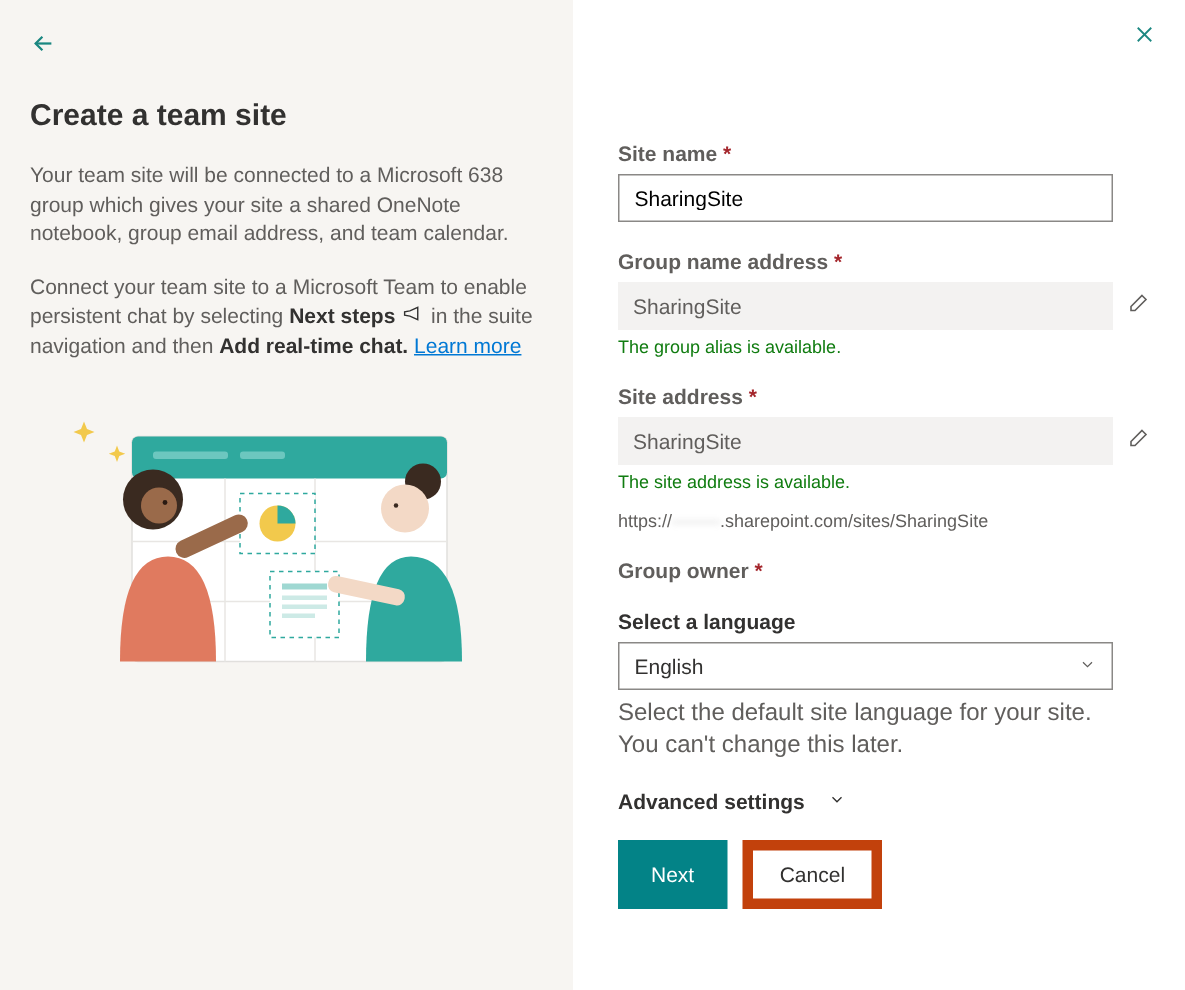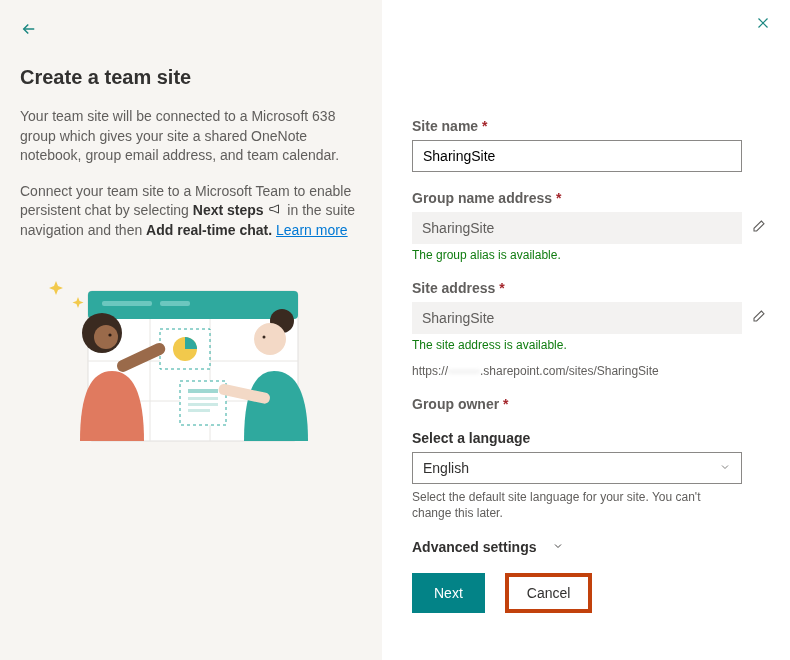--- a/index.html
+++ b/index.html
@@ -14,21 +14,21 @@
   }
   .left-pane {
     width: 404px;
     background: #f7f5f2;
     padding: 20px 20px;
     position: relative;
   }
   .right-pane {
     flex: 1;
     background: #fff;
-    padding: 28px 24px 18px 30px;
+    padding: 4px 24px 18px 30px;
     position: relative;
   }
   .back-arrow {
     cursor: pointer;
     margin-bottom: 26px;
     width: 20px;
     height: 20px;
     color: #1b8781;
   }
   .close-x {
@@ -136,48 +136,48 @@
     margin-left: 4px;
   }
   .select-box {
     display: flex;
     align-items: center;
     justify-content: space-between;
     cursor: pointer;
   }
   .help-text {
     color: #605e5c;
-    font-size: 12px;
+    font-size: 16px;
     line-height: 1.3;
     margin-top: 6px;
     width: 330px;
   }
   .adv-row {
     display: flex;
     align-items: center;
     gap: 16px;
     cursor: pointer;
     margin-bottom: 18px;
     font-weight: 600;
     color: #323130;
   }
-  .btn-row { display: flex; gap: 20px; }
+  .btn-row { display: flex; gap: 10px; }
   button.primary {
     background: #038387;
     color: #fff;
     border: none;
     padding: 8px 22px;
     font-size: 14px;
     cursor: pointer;
     font-family: inherit;
   }
   button.secondary {
     background: #fff;
     color: #323130;
-    border: 4px solid #c2410c;
+    border: 7px solid #c2410c;
     padding: 8px 18px;
     font-size: 14px;
     cursor: pointer;
     font-family: inherit;
   }
   .right-inner { margin-top: 90px; }
   .blur { filter: blur(2px); color:#bbb; }
 </style>
 </head>
 <body>

